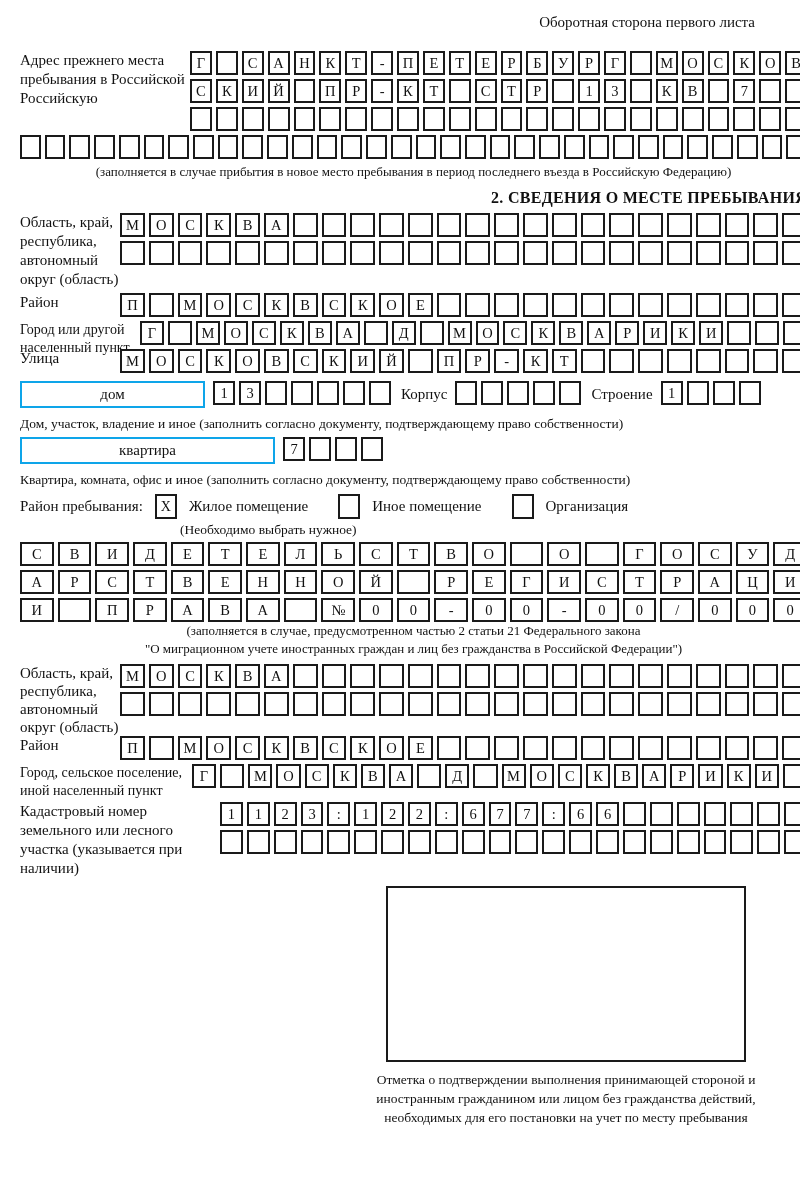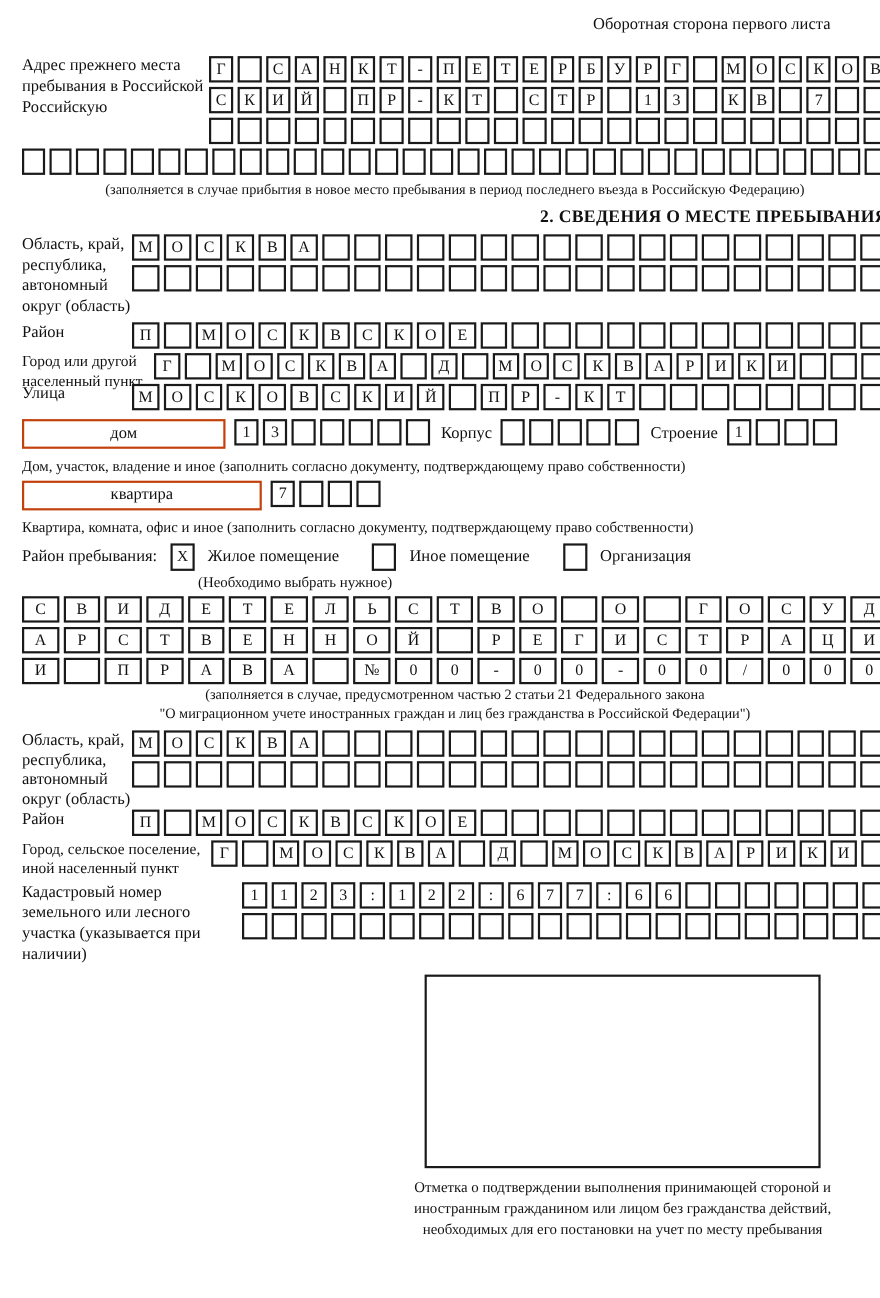--- a/index.html
+++ b/index.html
@@ -40,26 +40,26 @@
 
   .note-c { text-align: center; font-size: 13px; line-height: 18px; margin-top: 4px; }
   .note-l { font-size: 13.5px; line-height: 18px; margin: 3px 0 4px 0; }
   .sec-title { text-align: right; font-weight: bold; font-size: 16px; margin: 8px 0 6px 0; letter-spacing: 0.3px; }
 
   .mt4 { margin-top: 4px; }
   .mt6 { margin-top: 6px; }
   .mt20 { margin-top: 20px; }
 
   .typebox {
-    border: 2px solid #c2410c; height: 27px;
+    border: 2px solid #0ea5e9; height: 27px;
     display: flex; align-items: center; justify-content: center;
     font-size: 15px; flex-shrink: 0;
   }
   .tb-dom { width: 185px; }
-  .tb-kv  { width: 218px; }
+  .tb-kv  { width: 255px; }
   .bx7 { width: 178px; margin-left: 8px; }
   .bx5 { width: 126px; margin-left: 8px; }
   .bx4 { width: 100px; margin-left: 8px; }
   .inline-lbl { font-size: 15px; line-height: 27px; margin-left: 10px; flex-shrink: 0; }
   .house-row { height: 31px; }
 
   .ck-row { height: 27px; align-items: center; }
   .ckcell {
     width: 22px; height: 25px; border: 2px solid #1a1a1a;
     display: flex; align-items: center; justify-content: center;

